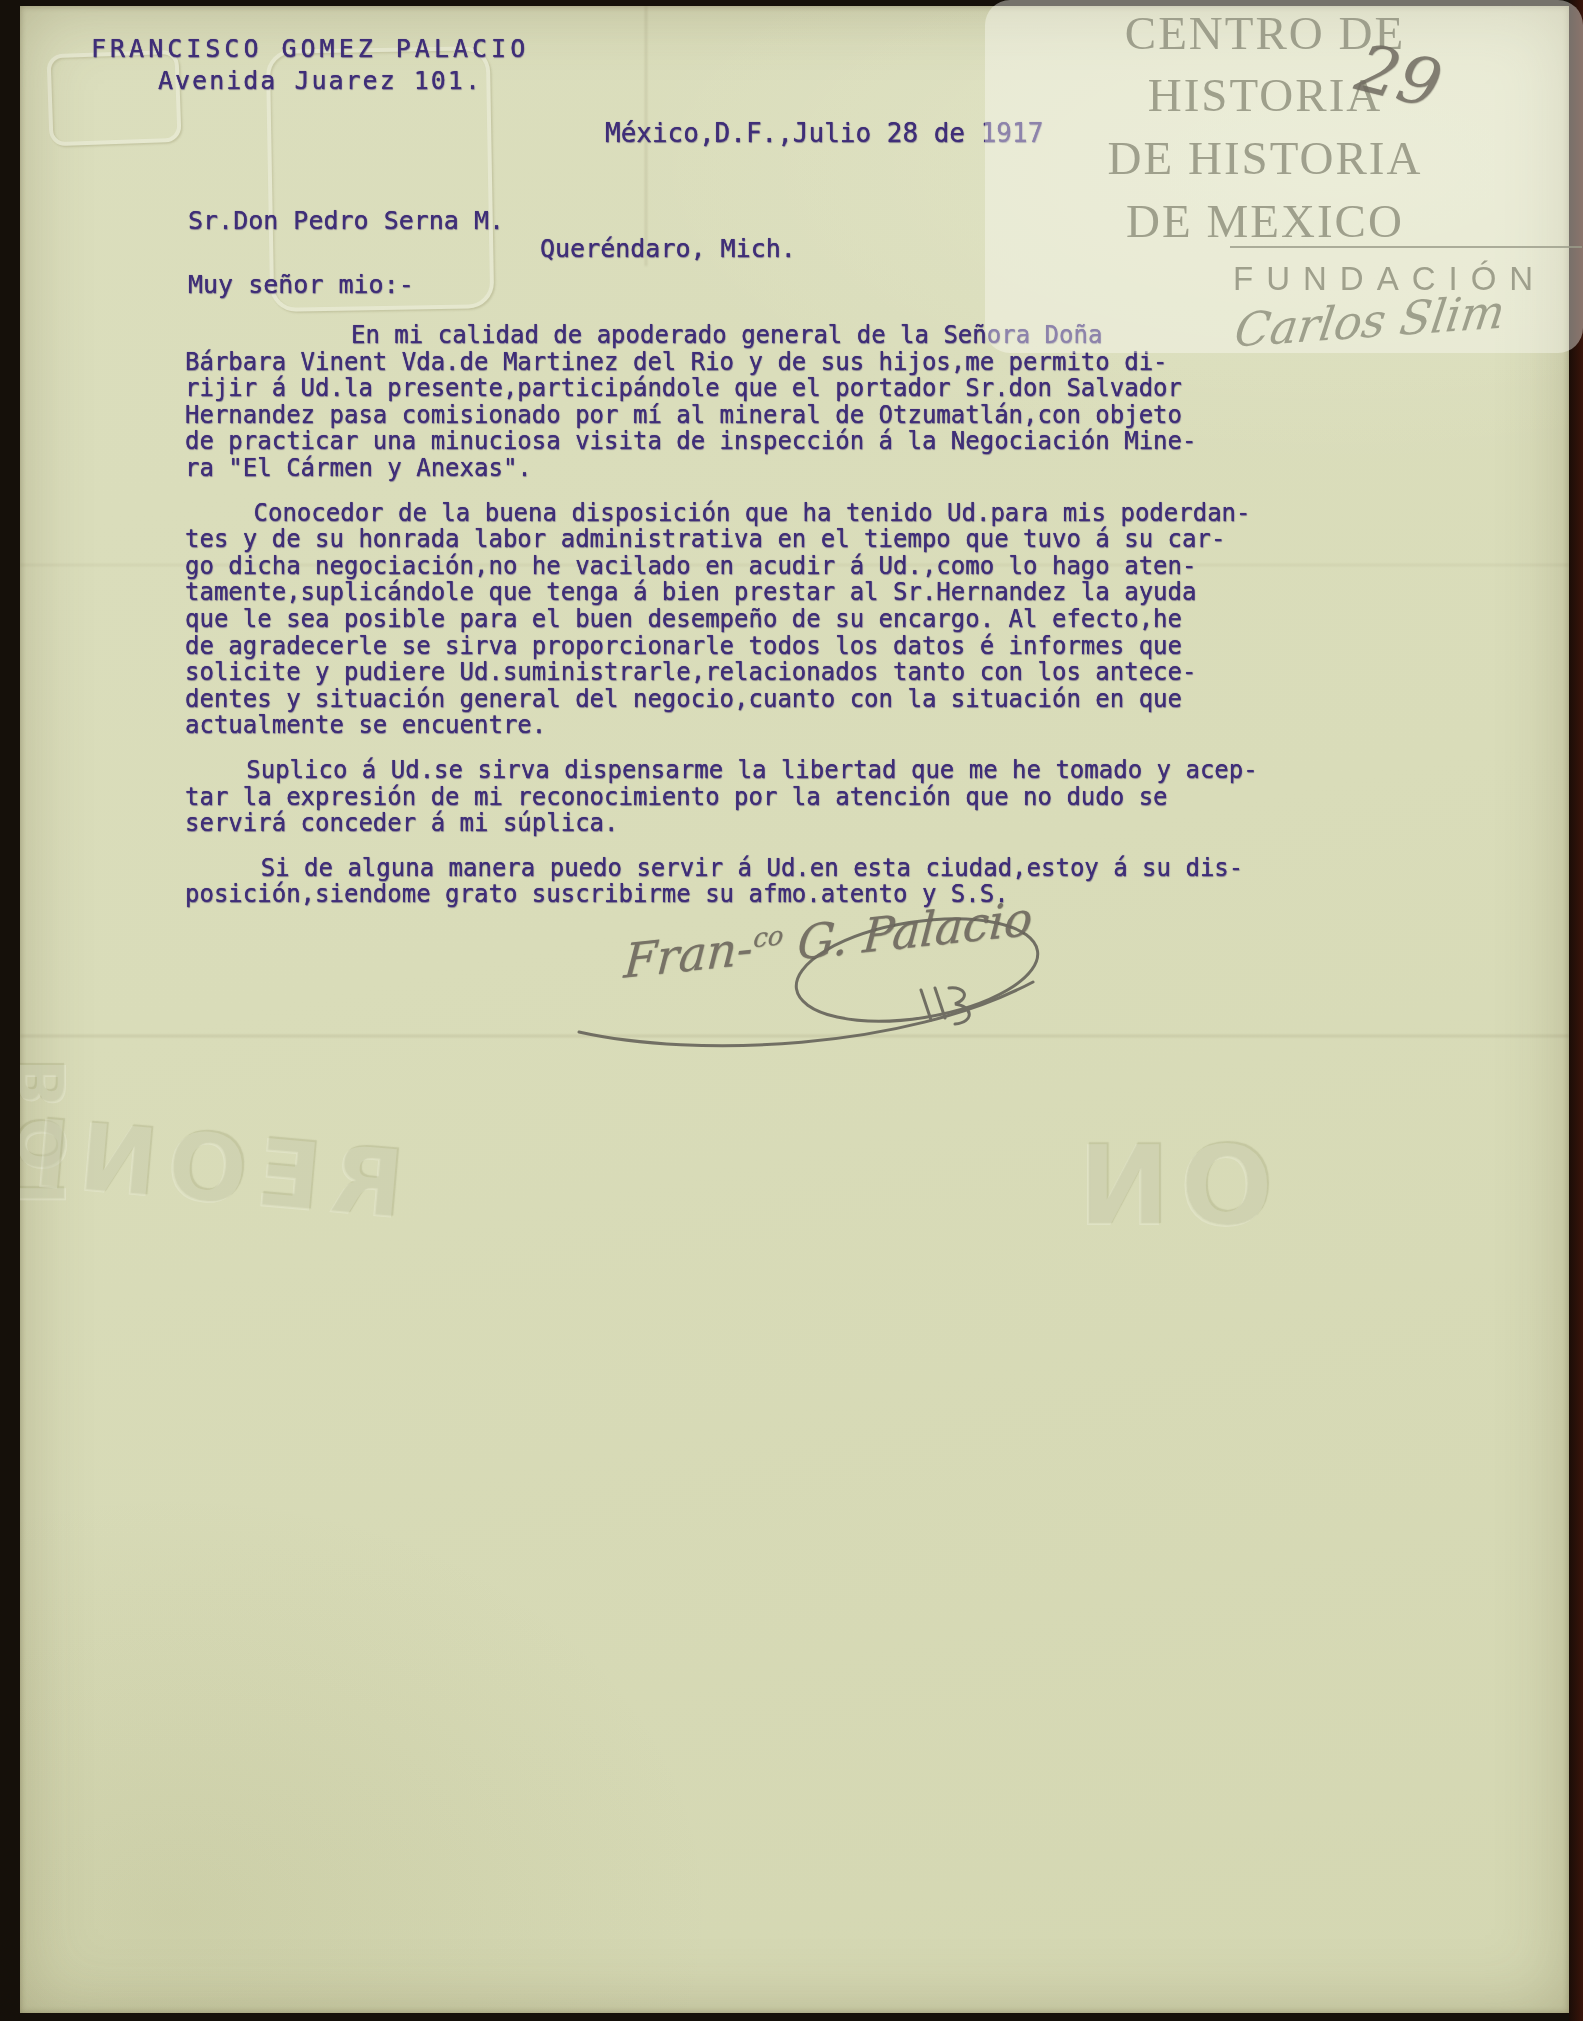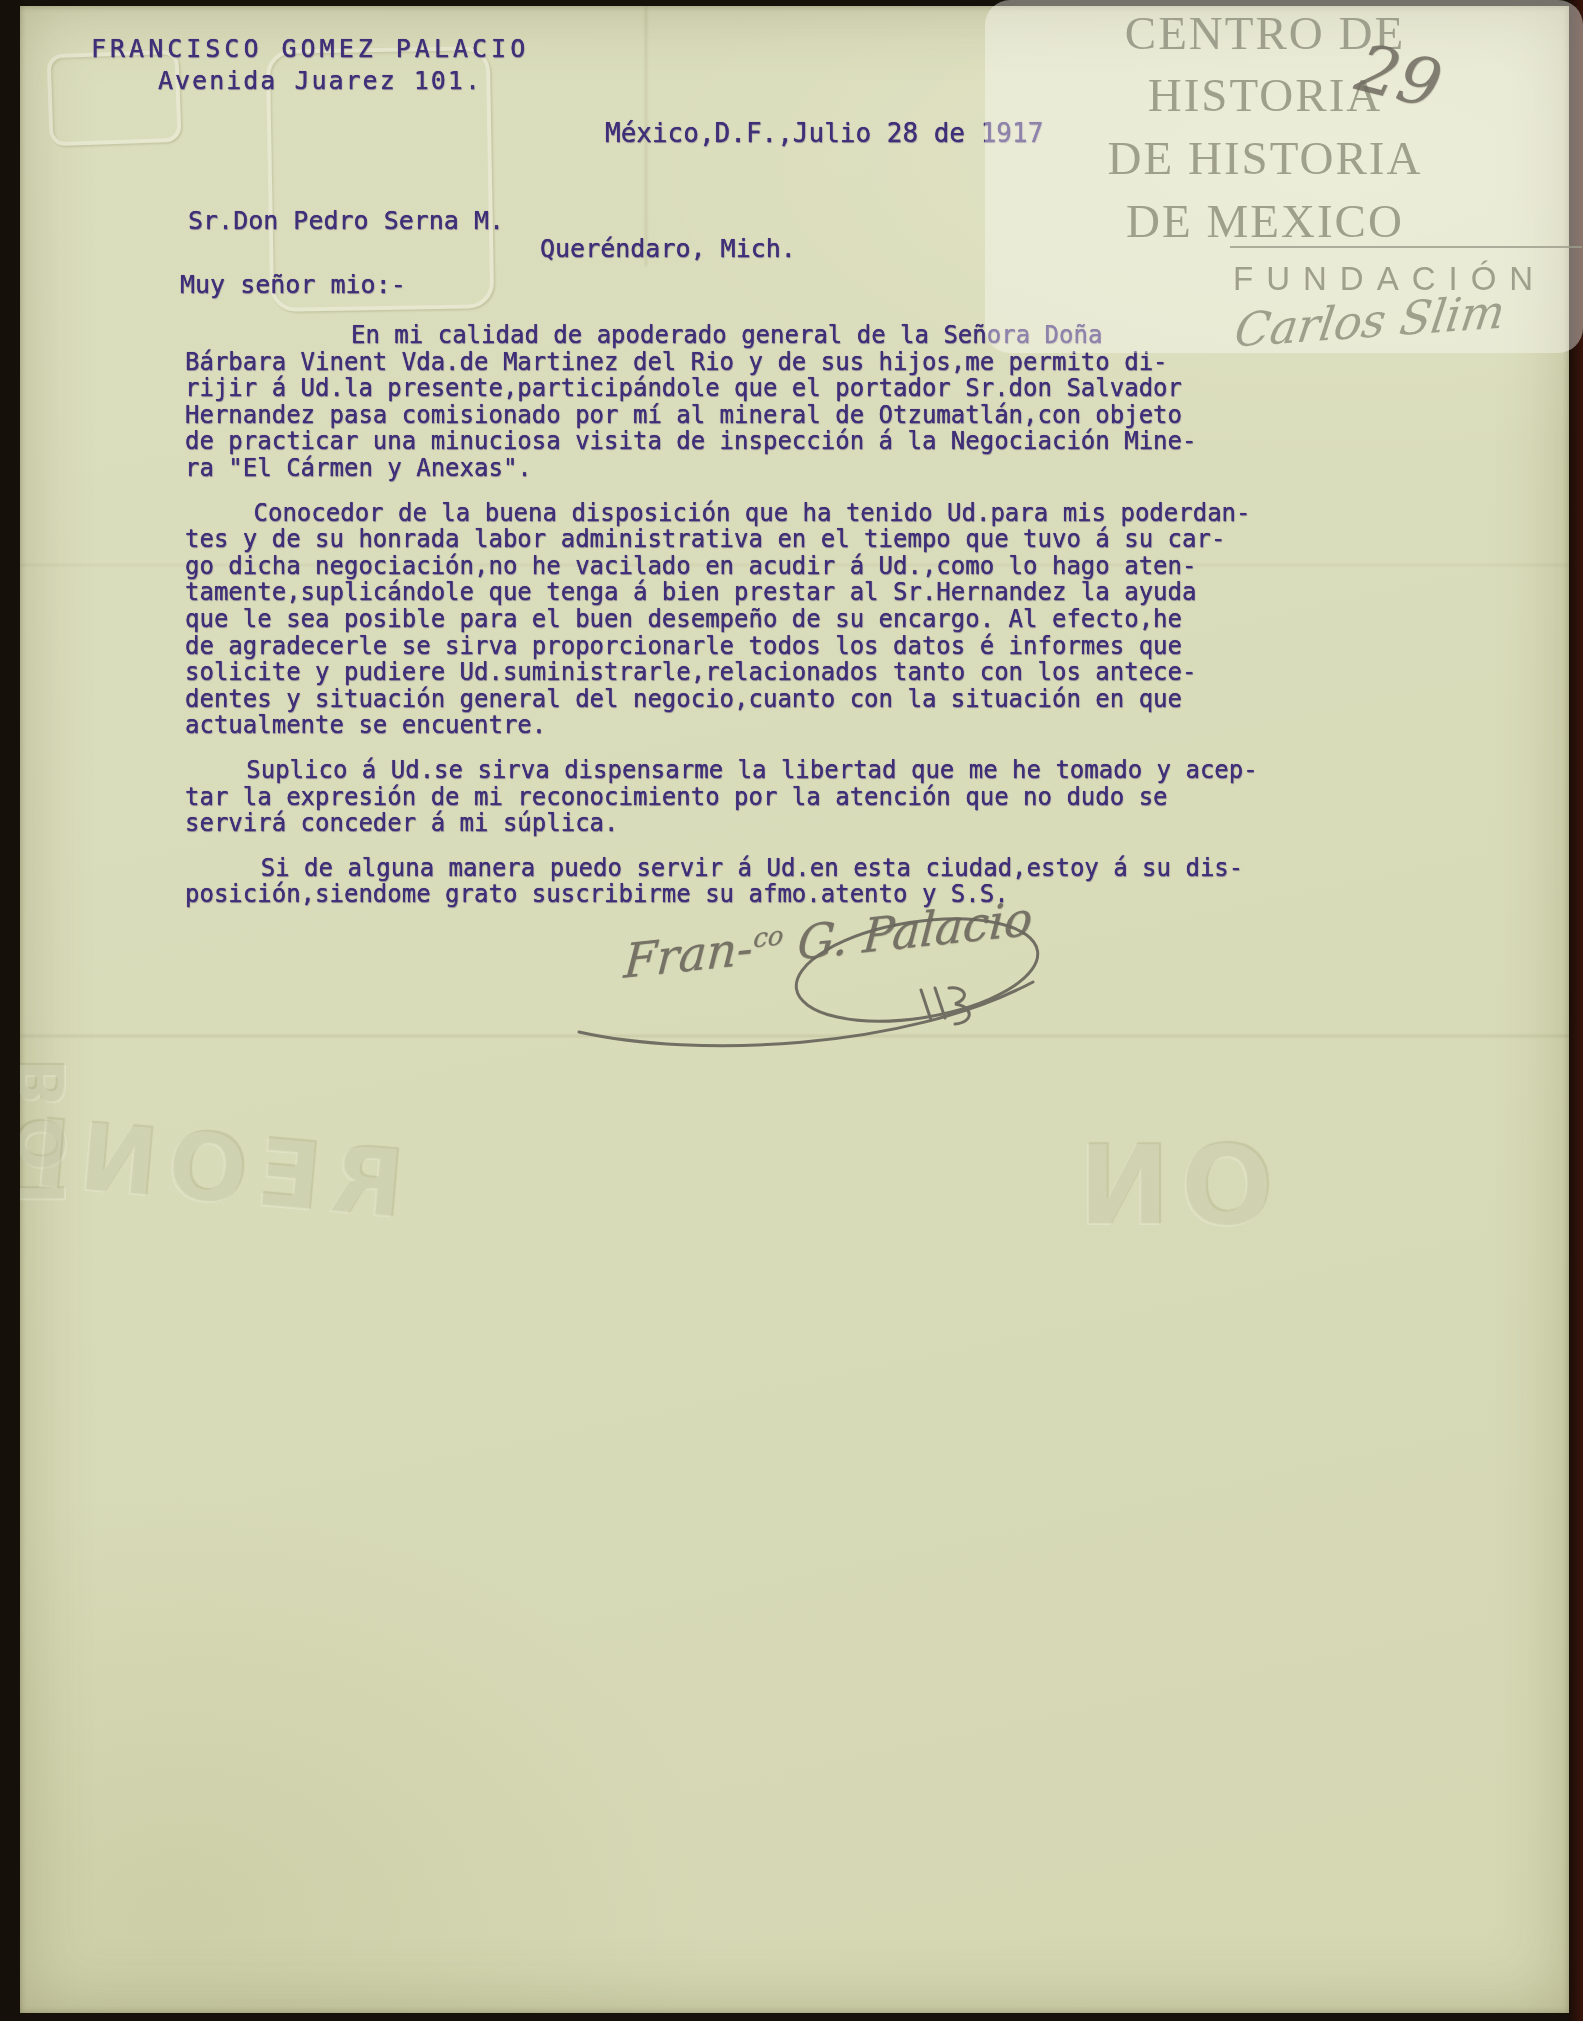--- a/index.html
+++ b/index.html
@@ -28,21 +28,21 @@
     color:var(--ink);
     text-shadow:0 0 .7px currentColor, .5px .6px 1px rgba(40,25,90,.45);
     white-space:pre;
   }
 
   .letterhead-name{position:absolute;left:71px;top:28px;font-size:25px;letter-spacing:4px;}
   .letterhead-address{position:absolute;left:138px;top:60px;font-size:25px;letter-spacing:2px;}
   .dateline{position:absolute;left:585px;top:112px;font-size:26px;}
   .recipient-name{position:absolute;left:168px;top:200px;font-size:25px;}
   .recipient-location{position:absolute;left:488px;top:228px;font-size:25px;margin-left:32px;}
-  .salutation{position:absolute;left:160px;top:264px;font-size:25px;}
+  .salutation{position:absolute;left:168px;top:264px;font-size:25px;}
 
   .letter-body{position:absolute;left:165px;top:316px;width:1100px;font-size:24px;}
   .para{margin-bottom:18px;}
   .line{line-height:26.6px;white-space:pre;}
   .para.indent-deep .line:first-child{text-indent:166px;}
   .para.indent-shallow .line:first-child{text-indent:34px;text-align:center;}
 
   
   .signature{position:absolute;left:545px;top:872px;width:490px;height:180px;}
   .sig-text{

